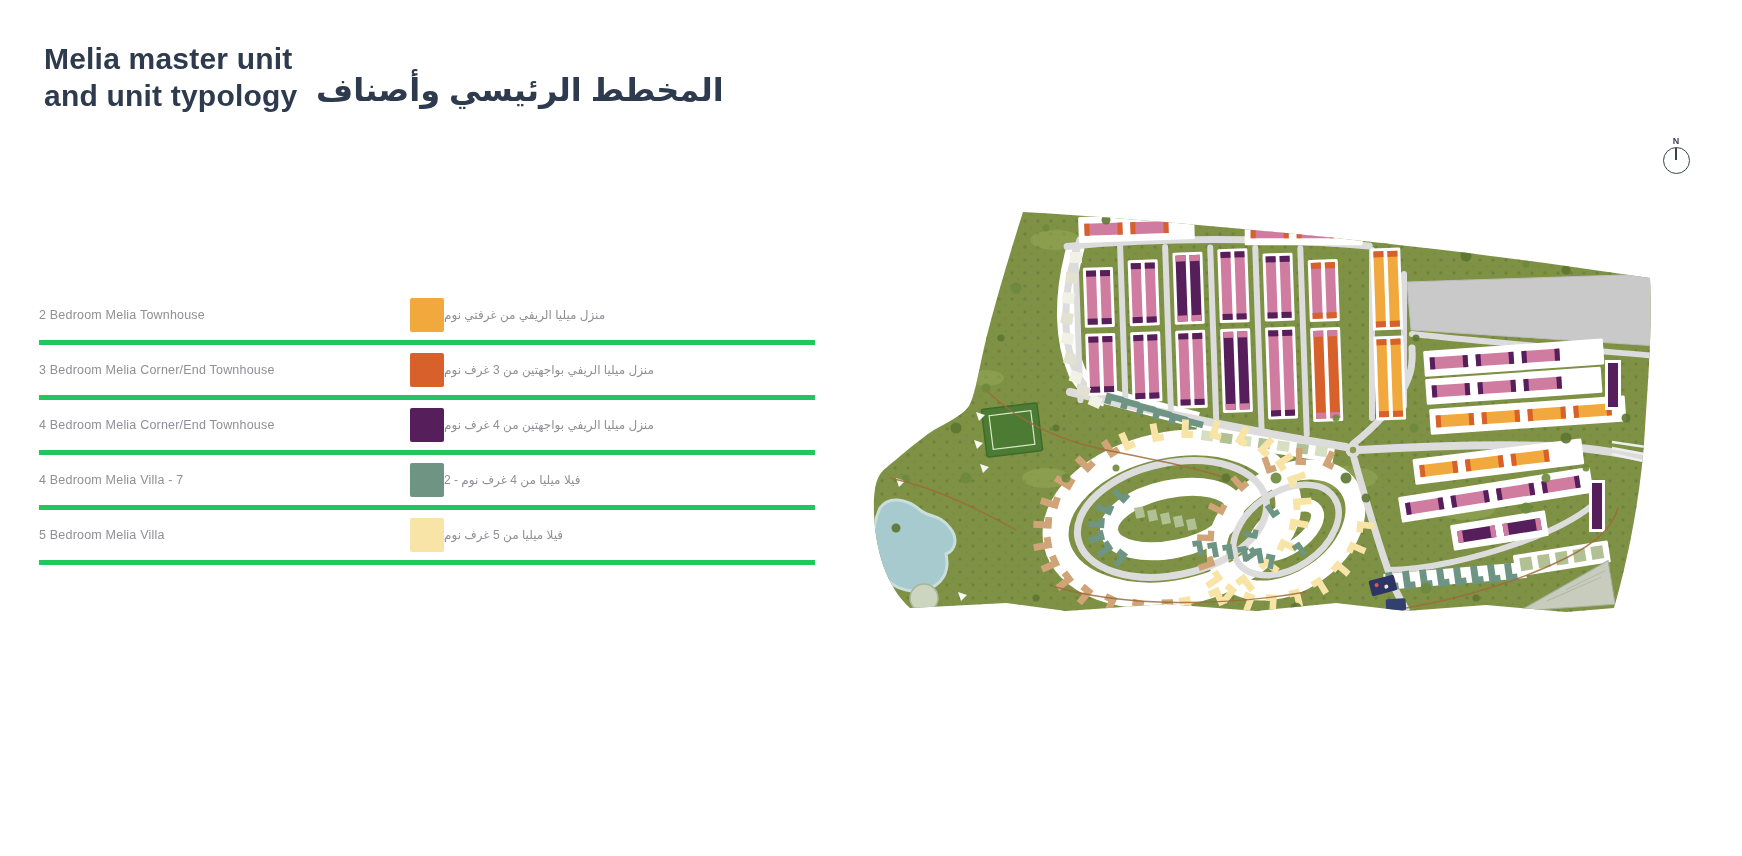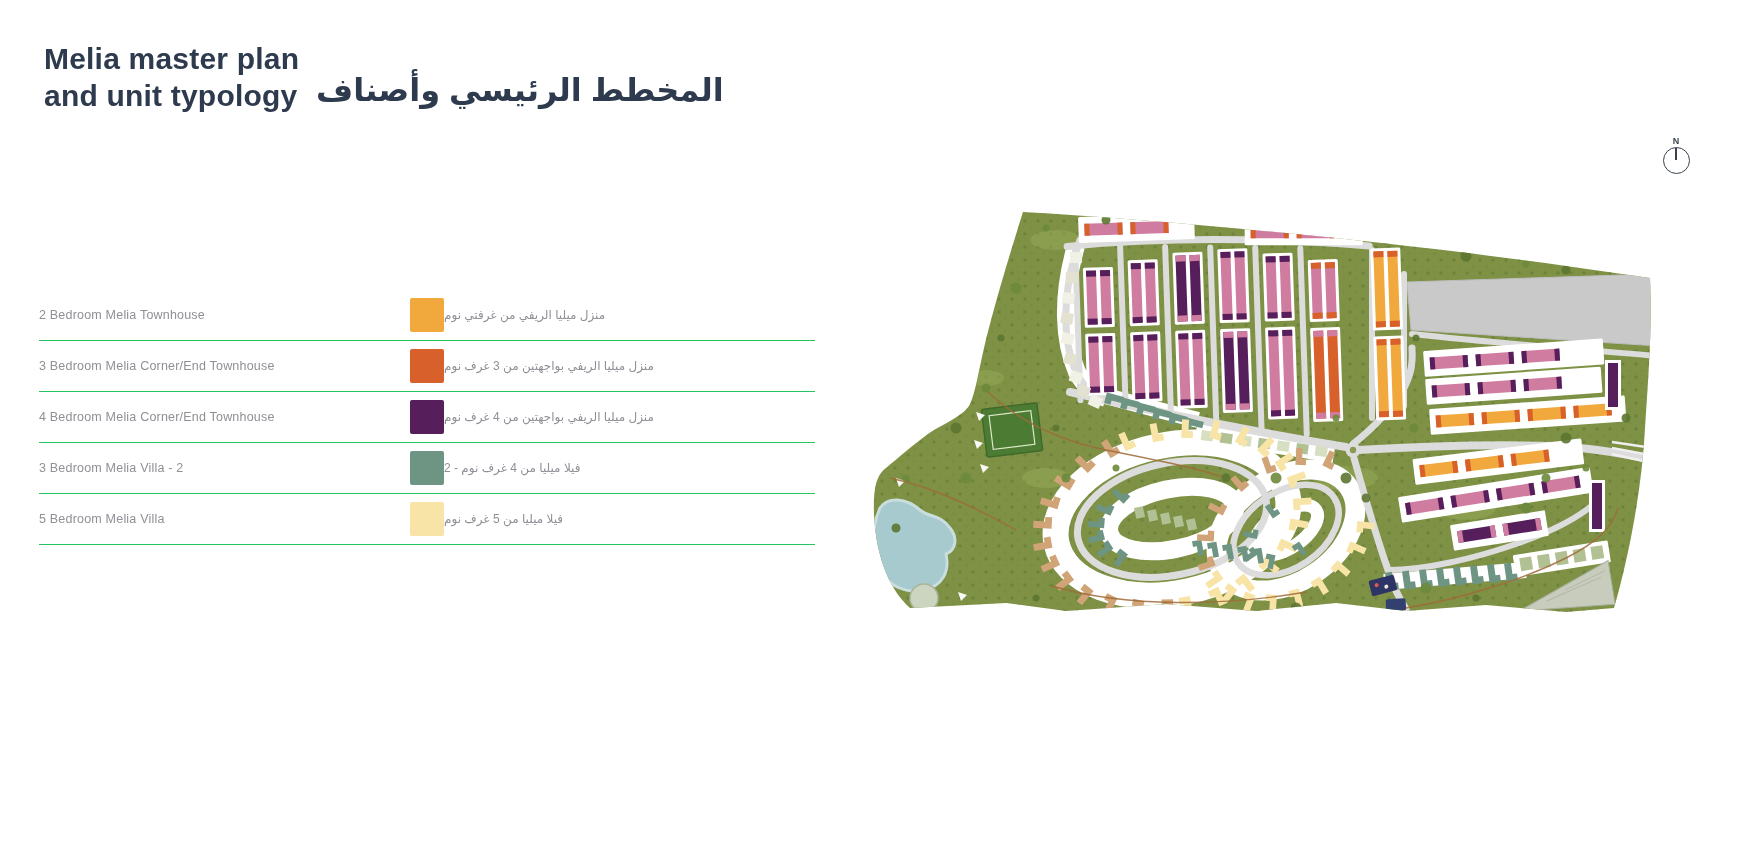--- a/index.html
+++ b/index.html
@@ -13,21 +13,21 @@
     font-size:30px;line-height:37px;font-weight:700;color:#2e3a4d;letter-spacing:.2px;
   }
   .title-ar{
     position:absolute;right:926px;top:33px;width:500px;
     direction:rtl;text-align:left;
     font-size:32px;line-height:41px;font-weight:700;color:#2e3a4d;margin-top:37px;
   }
   .legend{position:absolute;left:39px;top:290px;width:776px;}
   .legend-row{
     display:flex;align-items:center;height:50px;
-    border-bottom:1px solid #22c55e;
+    border-bottom:5px solid #22c55e;
   }
   .legend-row .en{
     flex:1;font-size:12.5px;color:#8f8f96;letter-spacing:.2px;
   }
   .legend-row .swatch{
     width:34px;height:34px;border-radius:2px;flex:0 0 34px;
   }
   .legend-row .ar{
     flex:1;direction:rtl;text-align:left;font-size:12px;color:#8f8f96;
   }
@@ -43,21 +43,21 @@
   }
   .map-wrap{position:absolute;left:866px;top:178px;width:800px;height:436px;}
   .page-num{
     position:absolute;left:1808px;top:834px;font-size:10px;color:#62626b;
   }
 </style>
 </head>
 <body>
 
 <div class="title-en">
-  <div>Melia master plan</div>
+  <div>Melia master unit</div>
   <div>and unit typology</div>
 </div>
 
 <div class="title-ar">
   <div>المخطط الرئيسي وأصناف</div>
 </div>
 
 <div class="legend" id="legend">
   <div class="legend-row">
     <div class="en">2 Bedroom Melia Townhouse</div>
@@ -73,21 +73,21 @@
   </div>
 
   <div class="legend-row">
     <div class="en">4 Bedroom Melia Corner/End Townhouse</div>
     <div class="swatch" style="background: rgb(87, 30, 92);"></div>
     <div class="ar">منزل ميليا الريفي بواجهتين من 4 غرف نوم</div>
   </div>
 
 
   <div class="legend-row">
-    <div class="en">3 Bedroom Melia Villa - 2</div>
+    <div class="en">4 Bedroom Melia Villa - 7</div>
     <div class="swatch" style="background: rgb(110, 149, 132);"></div>
     <div class="ar">فيلا ميليا من 4 غرف نوم - 2</div>
   </div>
 
   <div class="legend-row">
     <div class="en">5 Bedroom Melia Villa</div>
     <div class="swatch" style="background: rgb(247, 228, 166);"></div>
     <div class="ar">فيلا ميليا من 5 غرف نوم</div>
   </div>
 

